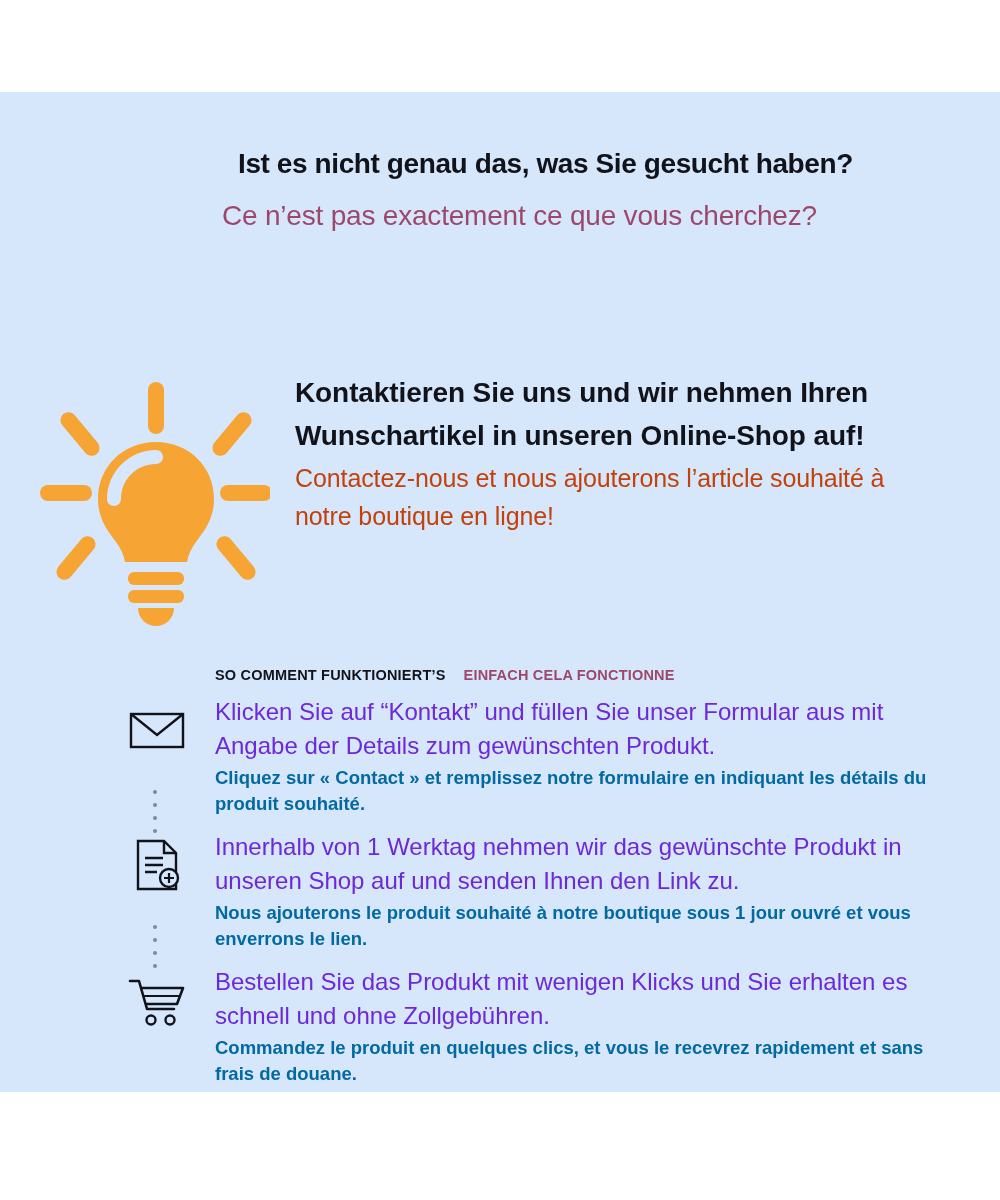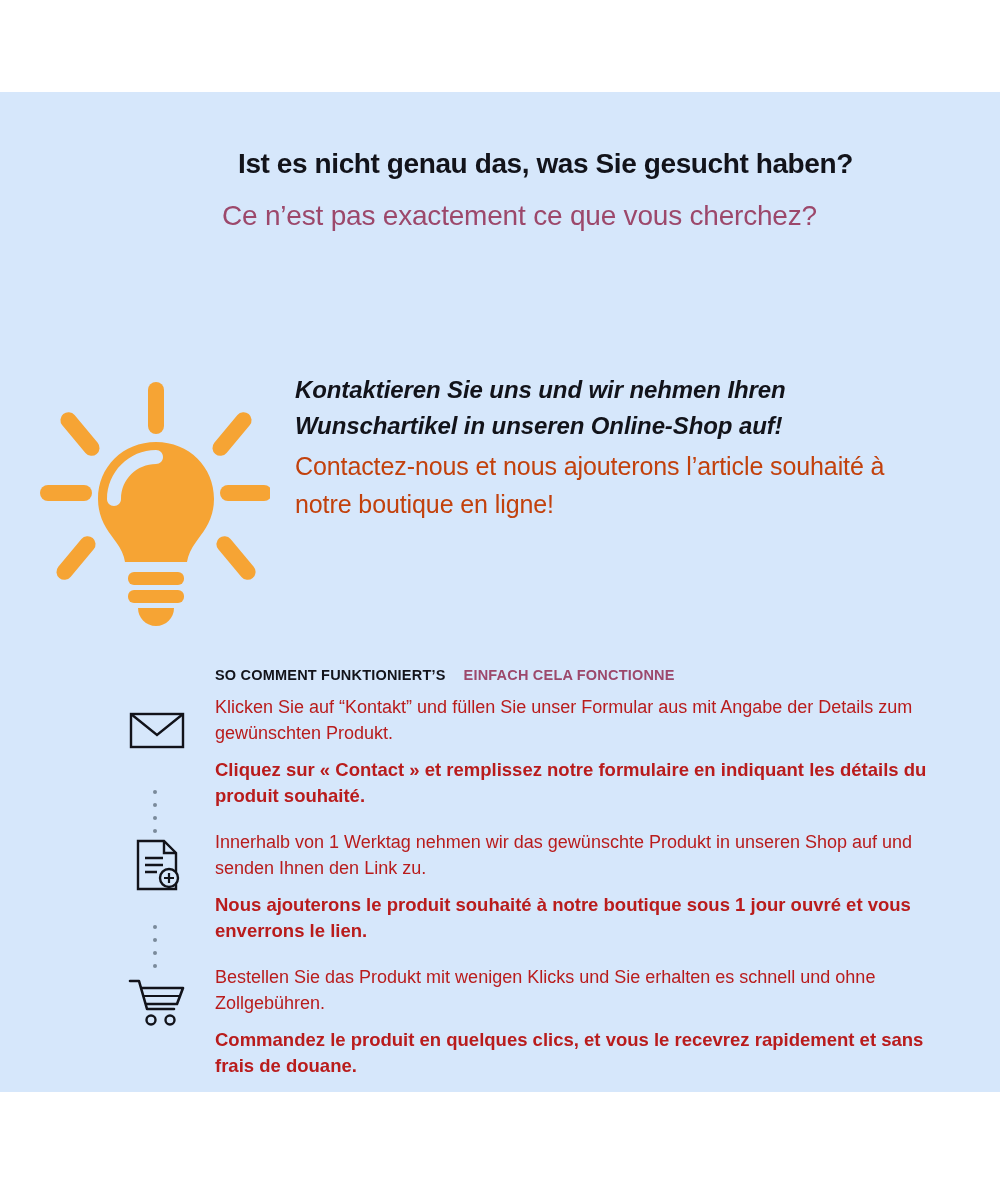--- a/index.html
+++ b/index.html
@@ -67,27 +67,26 @@
     width: 230px;
     height: 245px;
   }
   .intro-text {
     position: absolute;
     left: 295px;
     top: 0px;
     width: 640px;
   }
   .intro-text .de {
-    font-size: 24px;
+    font-size: 28px;
     font-weight: bold;
     line-height: 1.52;
     color: #12131a;
     margin: 0;
     letter-spacing: -0.1px;
-    font-style: italic;
   }
   .intro-text .fr {
     font-size: 25px;
     font-weight: normal;
     line-height: 1.52;
     color: #c2410c;
     margin: 2px 0 0 0;
     letter-spacing: -0.1px;
   }
 
@@ -132,31 +131,31 @@
     width: 58px;
     height: 58px;
   }
   .step-text {
     position: absolute;
     left: 215px;
     top: 0;
     width: 712px;
   }
   .step-text .de {
-    font-size: 18px;
+    font-size: 24px;
     line-height: 1.42;
-    color: #b91c1c;
+    color: #6d28d9;
     margin: 0;
   }
   .step-text .fr {
     font-size: 18.5px;
     line-height: 1.42;
-    color: #b91c1c;
-    font-weight: bold;
-    margin: 11px 0 0 0;
+    color: #0369a1;
+    font-weight: bold;
+    margin: 2px 0 0 0;
   }
 
   .dots {
     position: absolute;
     left: 153px;
     width: 4px;
   }
   .dots span {
     display: block;
     width: 4px;

